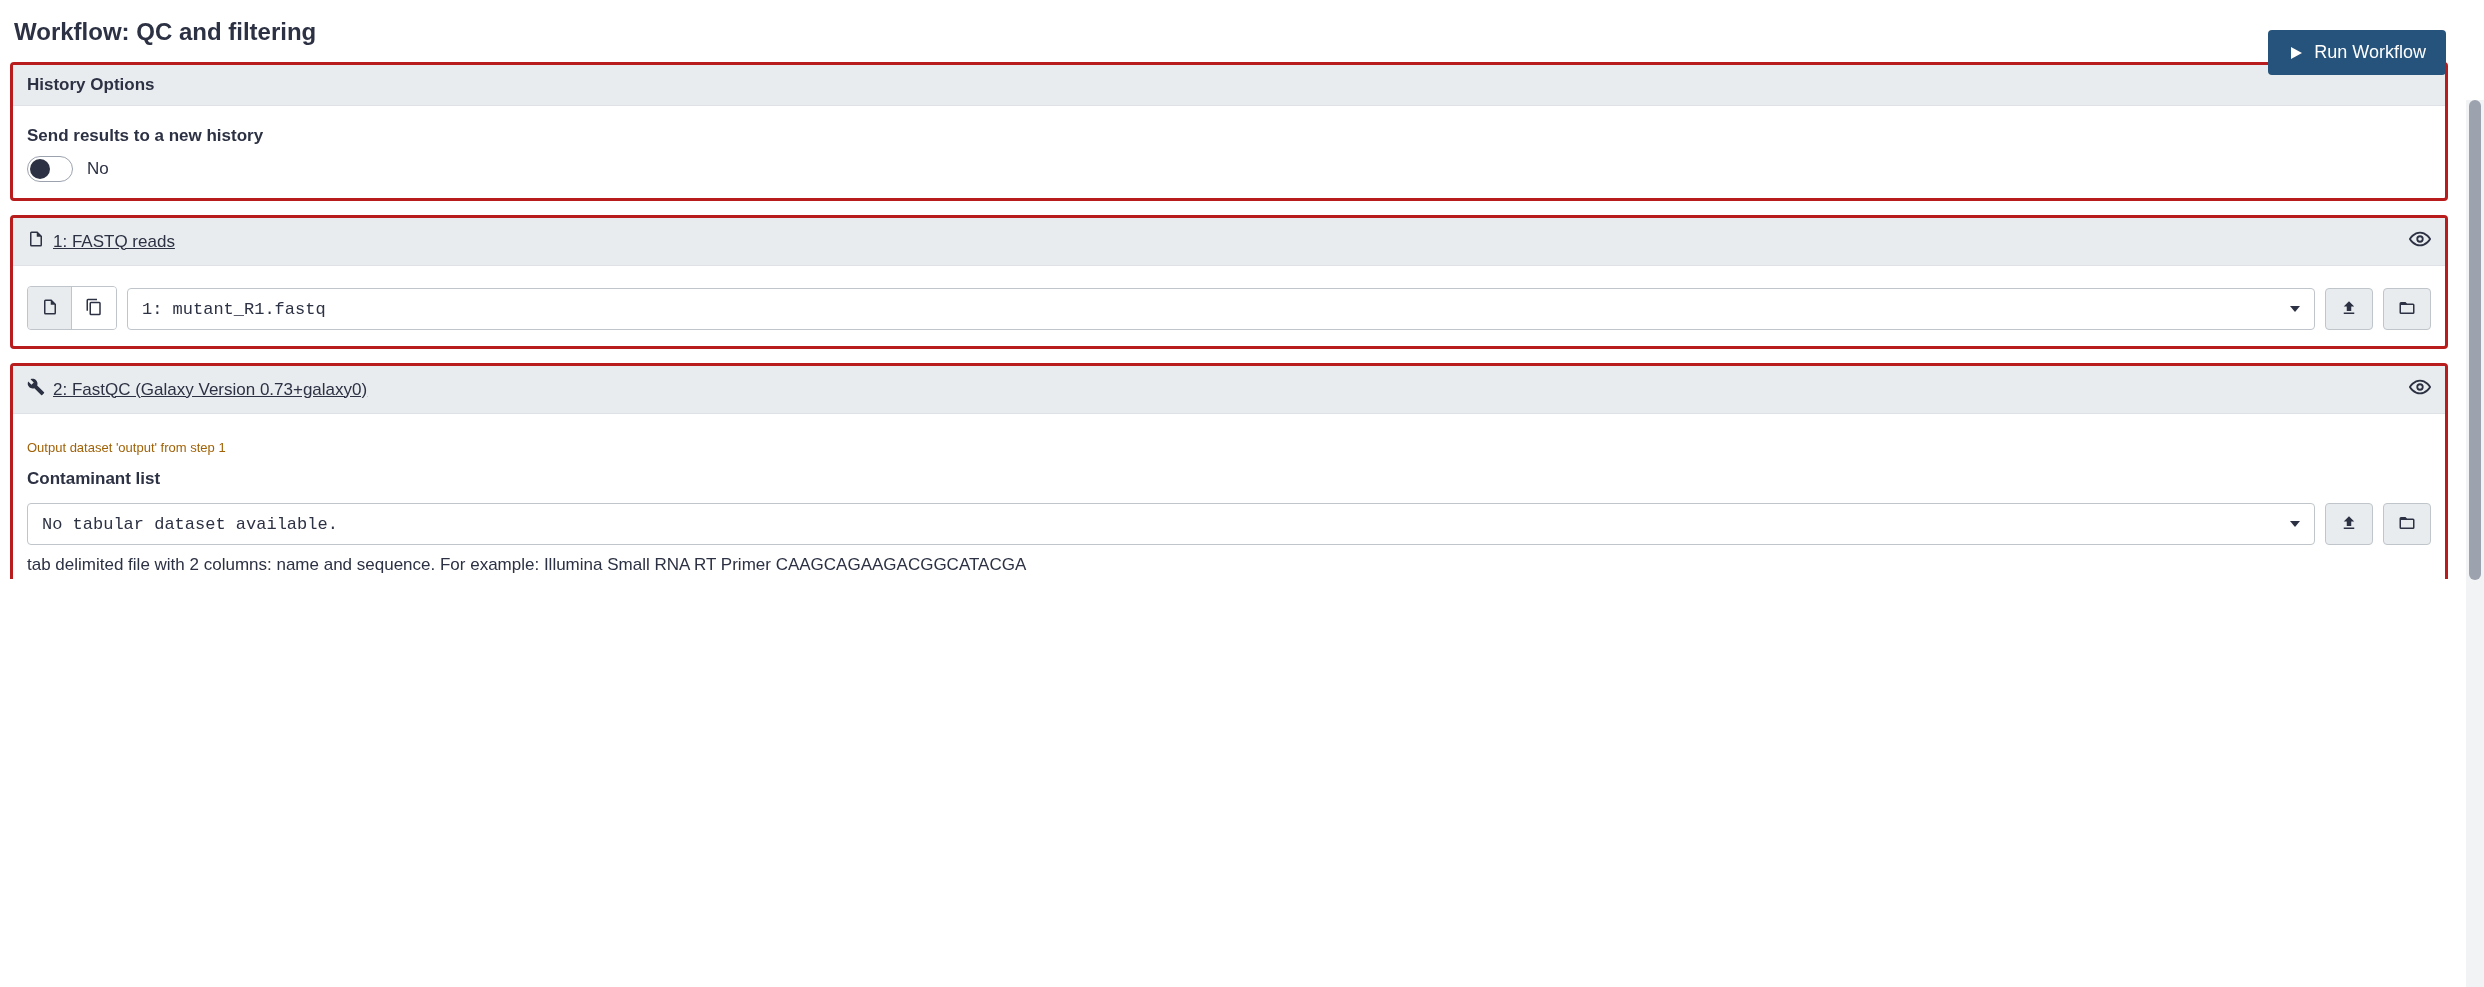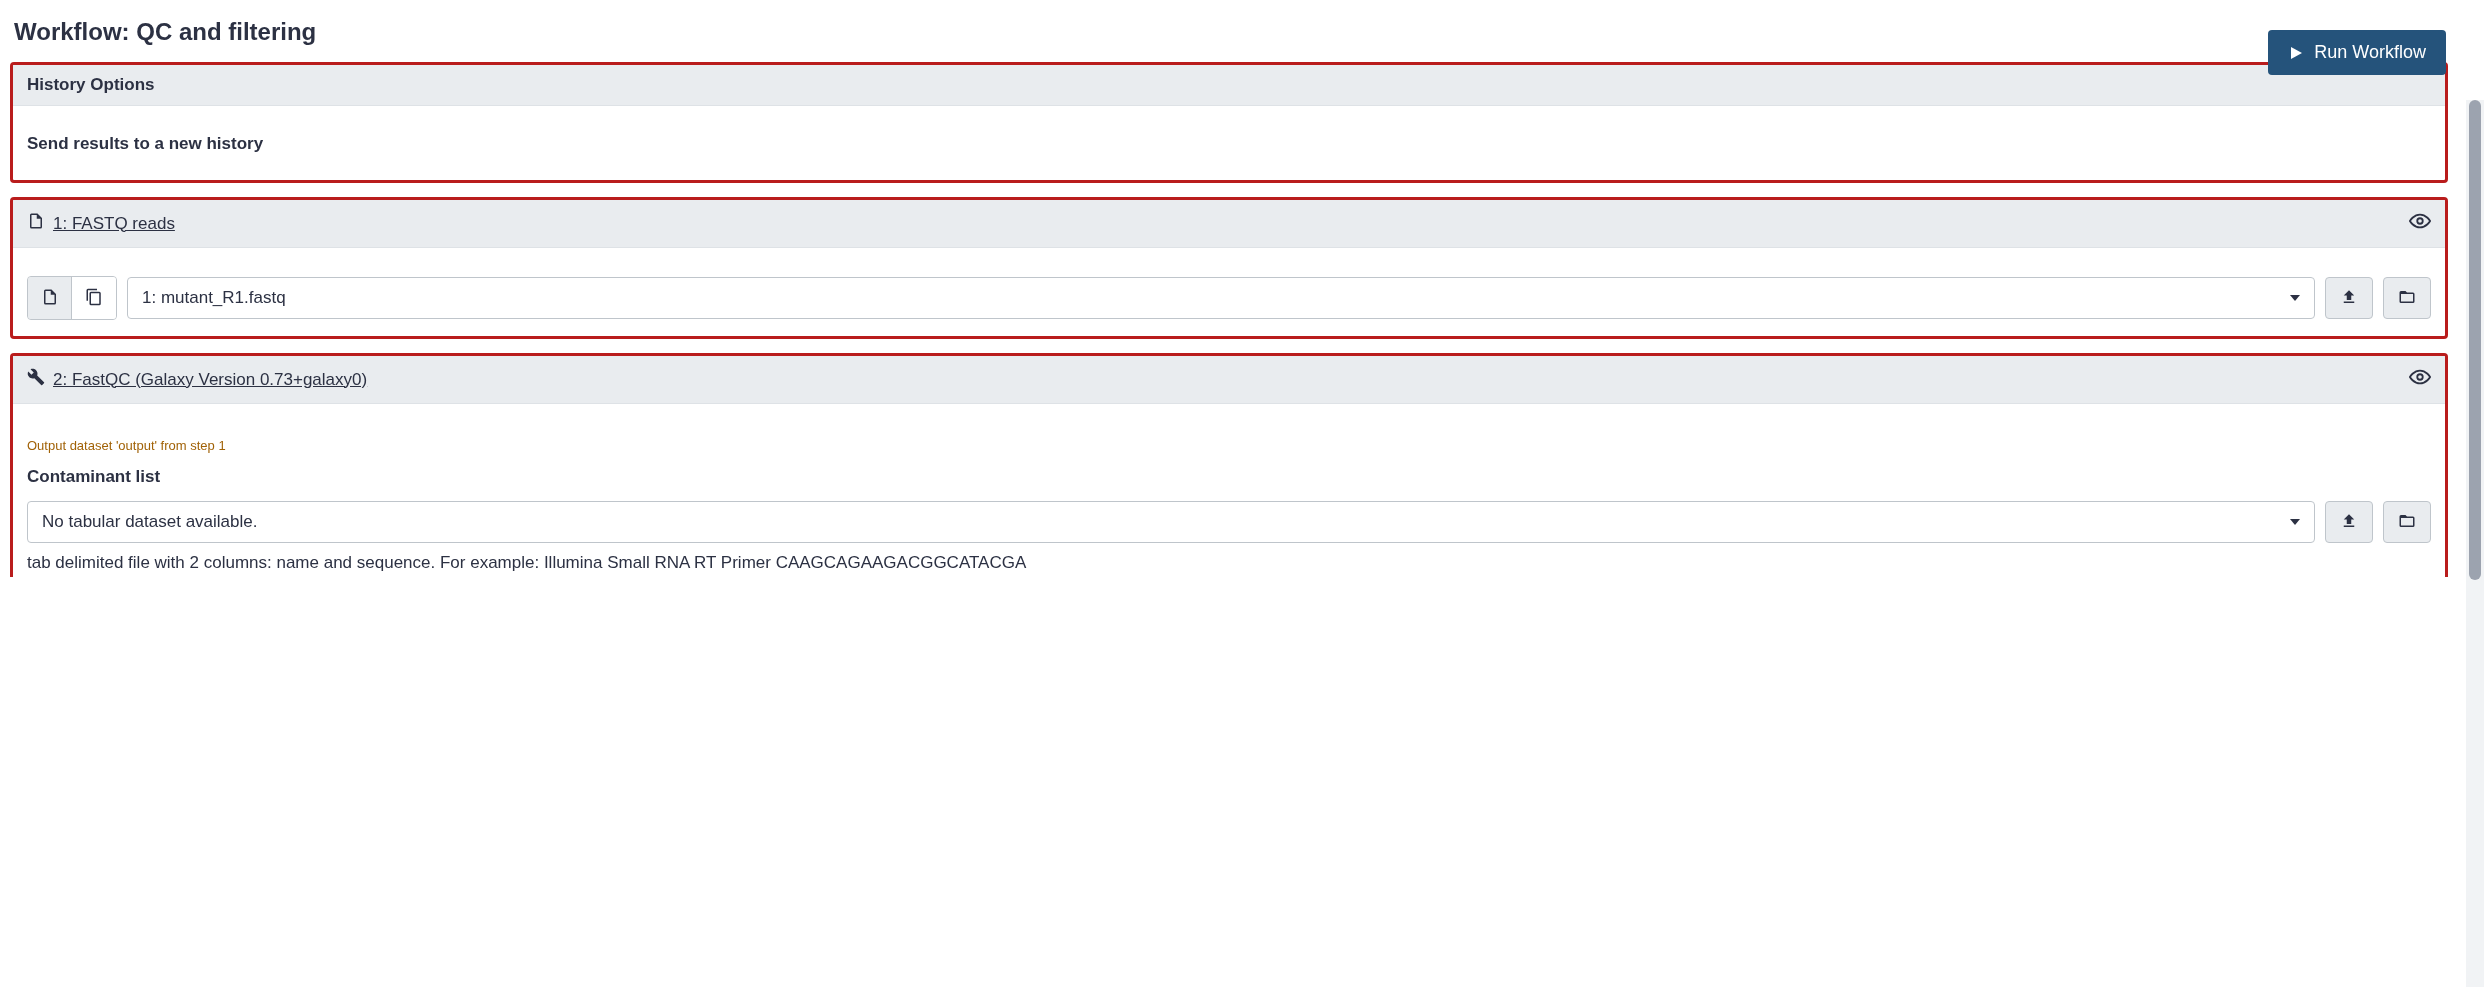--- a/index.html
+++ b/index.html
@@ -62,21 +62,21 @@
 .panel-header-left {
   display: flex;
   align-items: center;
   gap: 8px;
 }
 .panel-header-left a {
   color: #2c3143;
   font-weight: 500;
 }
 .panel-body {
-  padding: 28px 14px 16px 14px;
+  padding: 20px 14px 16px 14px;
 }
 .field-label {
   font-weight: 700;
   font-size: 17px;
   color: #2c3143;
   margin-bottom: 10px;
 }
 .toggle-row {
   display: flex;
   align-items: center;
@@ -96,21 +96,22 @@
   position: absolute;
   left: 2px; top: 2px;
   width: 20px; height: 20px;
   border-radius: 50%;
   background: #2c3143;
 }
 .toggle-label { font-size: 17px; color: #2c3143; }
 .input-row {
   display: flex;
   gap: 10px;
-  align-items: center;
+  align-items: flex-end;
+  font-family: Liberation Mono, monospace;
 }
 .btn-group {
   display: flex;
   border: 1px solid #bfc5cb;
   border-radius: 4px;
   overflow: hidden;
   background: #e9ecef;
 }
 .btn-group .icon-btn {
   width: 44px;
@@ -202,20 +203,26 @@
 </div>
 
 <div class="main-col">
 
   <div class="panel">
     <div class="panel-header">
       <span>History Options</span>
     </div>
     <div class="panel-body">
       <div class="field-label">Send results to a new history</div>
+      <div class="toggle-row">
+        <div class="toggle">
+          <div class="knob"></div>
+        </div>
+        <span class="toggle-label">No</span>
+      </div>
     </div>
   </div>
 
   <div class="panel">
     <div class="panel-header">
       <div class="panel-header-left">
         <span class="file-icon">
           <svg viewBox="0 0 24 24">
               <path d="M14 2H6a2 2 0 0 0-2 2v16a2 2 0 0 0 2 2h12a2 2 0 0 0 2-2V8l-6-6zM6 20V4h7v5h5v11H6z"></path>
             </svg>

